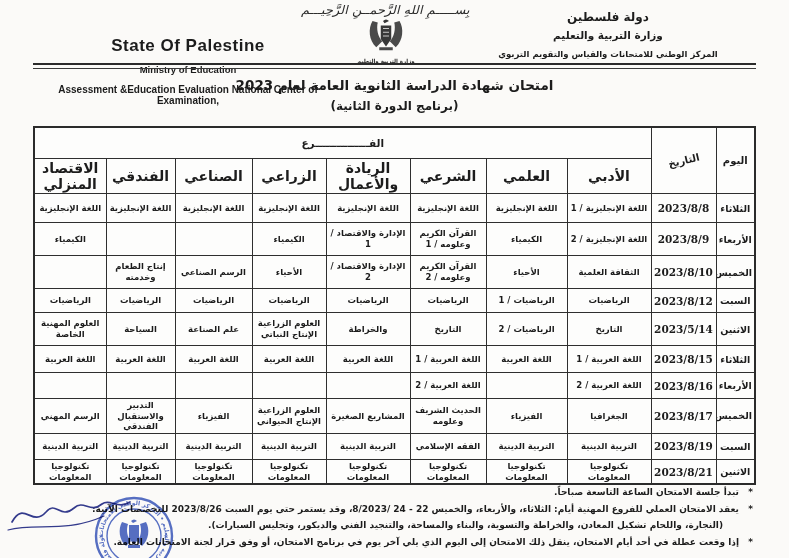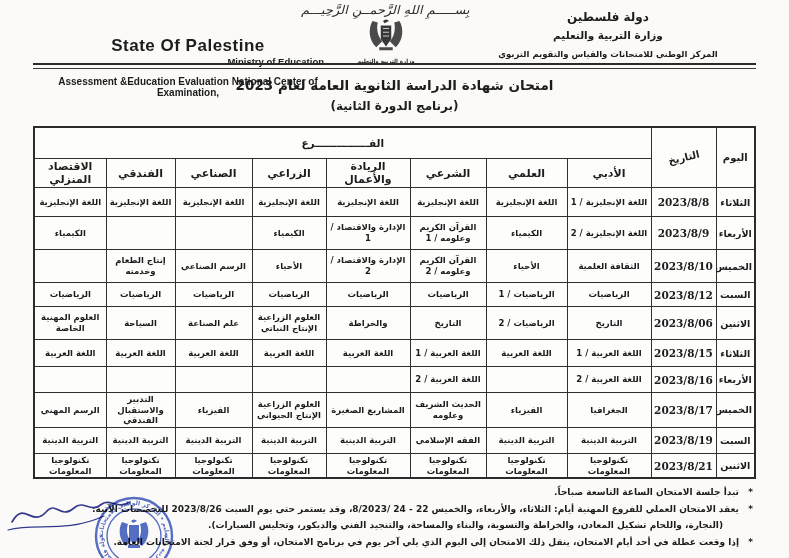--- a/index.html
+++ b/index.html
@@ -6,21 +6,21 @@
   body{
     width:789px;height:558px;position:relative;overflow:hidden;
     background:#fbfaf8;color:#1c1c1c;
     font-family:"DejaVu Sans",sans-serif;
   }
   .abs{position:absolute;}
 
   
   .hdr-en{left:52px;top:8px;width:272px;text-align:center;font-family:"Liberation Sans",sans-serif;}
   .hdr-en .l1{font-size:17px;font-weight:bold;letter-spacing:.5px;margin-top:28px;}
-  .hdr-en .l2{font-size:9.5px;font-weight:bold;text-align:right;}
+  .hdr-en .l2{font-size:9.5px;font-weight:bold;margin-top:8px;}
   .hdr-en .l3{font-size:10px;font-weight:bold;margin-top:9px;}
   .hdr-center{left:302px;top:2px;width:168px;text-align:center;}
   .bismillah{font-size:13px;color:#2d2d2d;transform:skewX(-14deg) scaleY(.92);white-space:nowrap;}
   .emblem-caption{font-size:5.5px;font-weight:bold;color:#2d2d2d;margin-top:0px;}
   .hdr-ar{right:26px;top:10px;width:310px;text-align:center;direction:rtl;}
   .hdr-ar .l1{font-size:12px;font-weight:bold;}
   .hdr-ar .l2{font-size:10.5px;font-weight:bold;margin-top:5px;}
   .hdr-ar .l3{font-size:8.5px;font-weight:bold;margin-top:8px;}
   .hdr-rule{left:33px;right:33px;top:63px;height:3px;border-top:2px solid #2b2b2b;border-bottom:1px solid #3a3a3a;}
 
@@ -36,21 +36,21 @@
     border:2px solid #2b2b2b;background:#fdfdfc;
   }
   table.sched th,table.sched td{
     border:1px solid #2f2f2f;text-align:center;vertical-align:middle;
     padding:1px 2px;overflow:hidden;
   }
   th.h-branch{font-size:10.5px;font-weight:bold;height:28px;}
   th.h-day{font-size:10px;font-weight:bold;margin-left:27px;}
   th.h-date{font-size:10px;font-weight:bold;}
   th.h-date .rot{display:inline-block;transform:rotate(-13deg);}
-  th.h-col{font-size:11px;font-weight:bold;height:26px;}
+  th.h-col{font-size:14px;font-weight:bold;height:26px;}
   td.c-day{font-size:9.5px;font-weight:bold;}
   td.c-date{font-size:10.5px;font-weight:bold;font-family:"DejaVu Serif",serif;direction:ltr;}
   td.c-subj{font-size:8.5px;font-weight:bold;line-height:1.25;}
 
   
   .footnotes{left:33px;right:36px;top:472px;direction:rtl;text-align:right;margin-top:14px;}
   .fn-line{font-size:9px;font-weight:bold;margin-bottom:3.5px;line-height:1.45;}
   .fn-line .mk{display:inline-block;width:14px;font-size:9px;}
   .fn-line.indent{padding-right:30px;}
 
@@ -169,21 +169,21 @@
         <td class="c-subj">الرياضيات / 1</td>
         <td class="c-subj">الرياضيات</td>
         <td class="c-subj">الرياضيات</td>
         <td class="c-subj">الرياضيات</td>
         <td class="c-subj">الرياضيات</td>
         <td class="c-subj">الرياضيات</td>
         <td class="c-subj">الرياضيات</td>
       </tr>
       <tr style="height: 33px;">
         <td class="c-day">الاثنين</td>
-        <td class="c-date">2023/8/06</td>
+        <td class="c-date">2023/5/14</td>
         <td class="c-subj">التاريخ</td>
         <td class="c-subj">الرياضيات / 2</td>
         <td class="c-subj">التاريخ</td>
         <td class="c-subj">والخراطة</td>
         <td class="c-subj">العلوم الزراعية الإنتاج النباتي</td>
         <td class="c-subj">علم الصناعة</td>
         <td class="c-subj">السياحة</td>
         <td class="c-subj">العلوم المهنية الخاصة</td>
       </tr>
       <tr style="height: 27px;">

